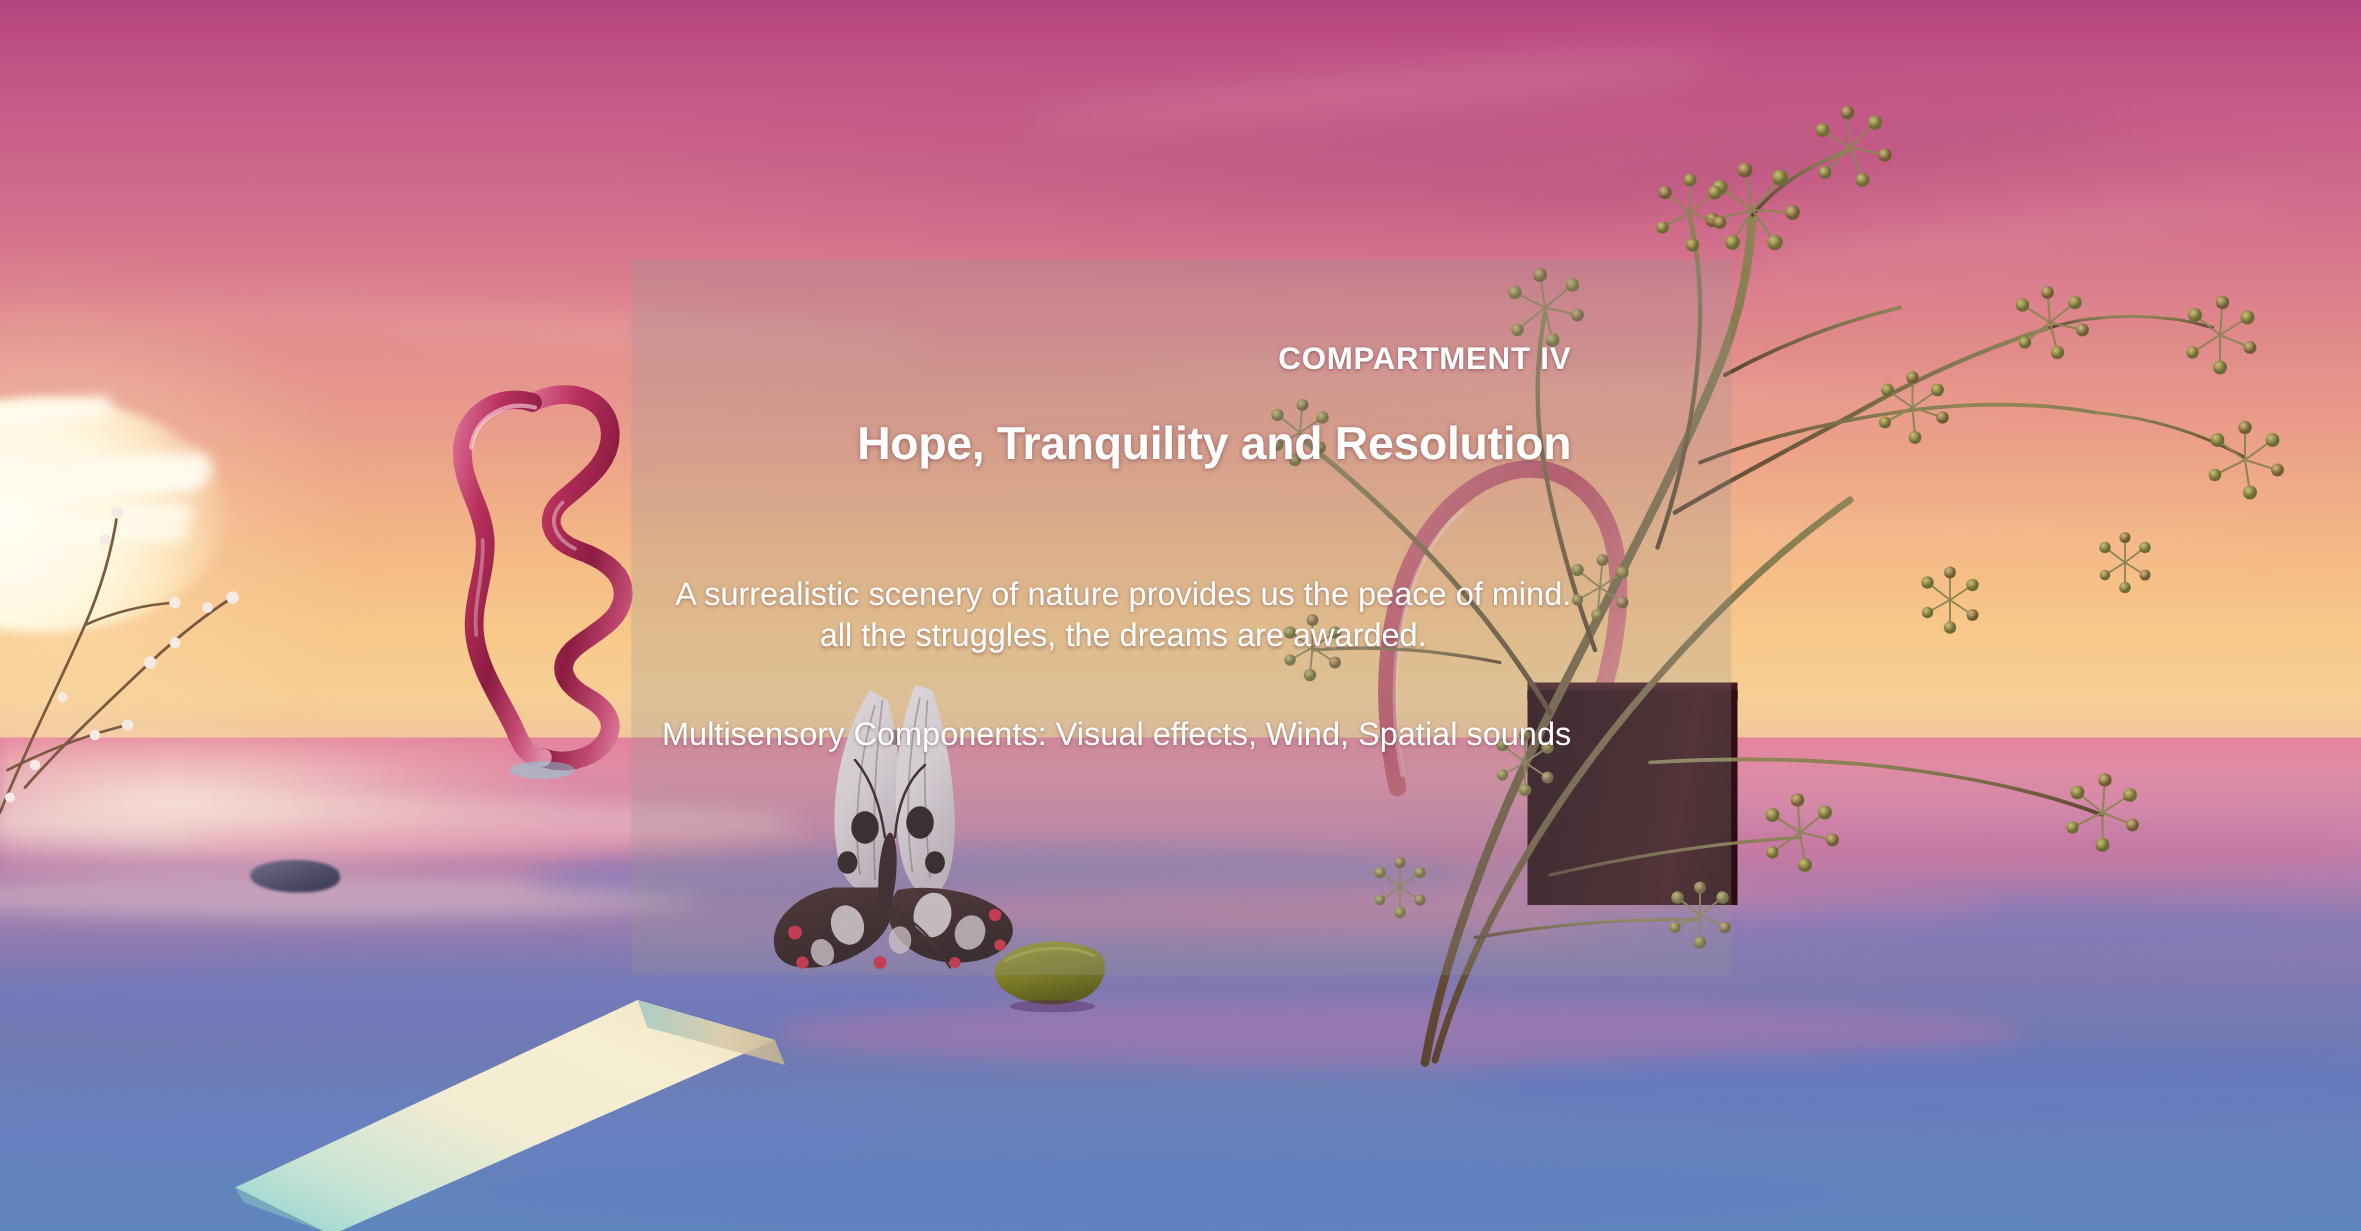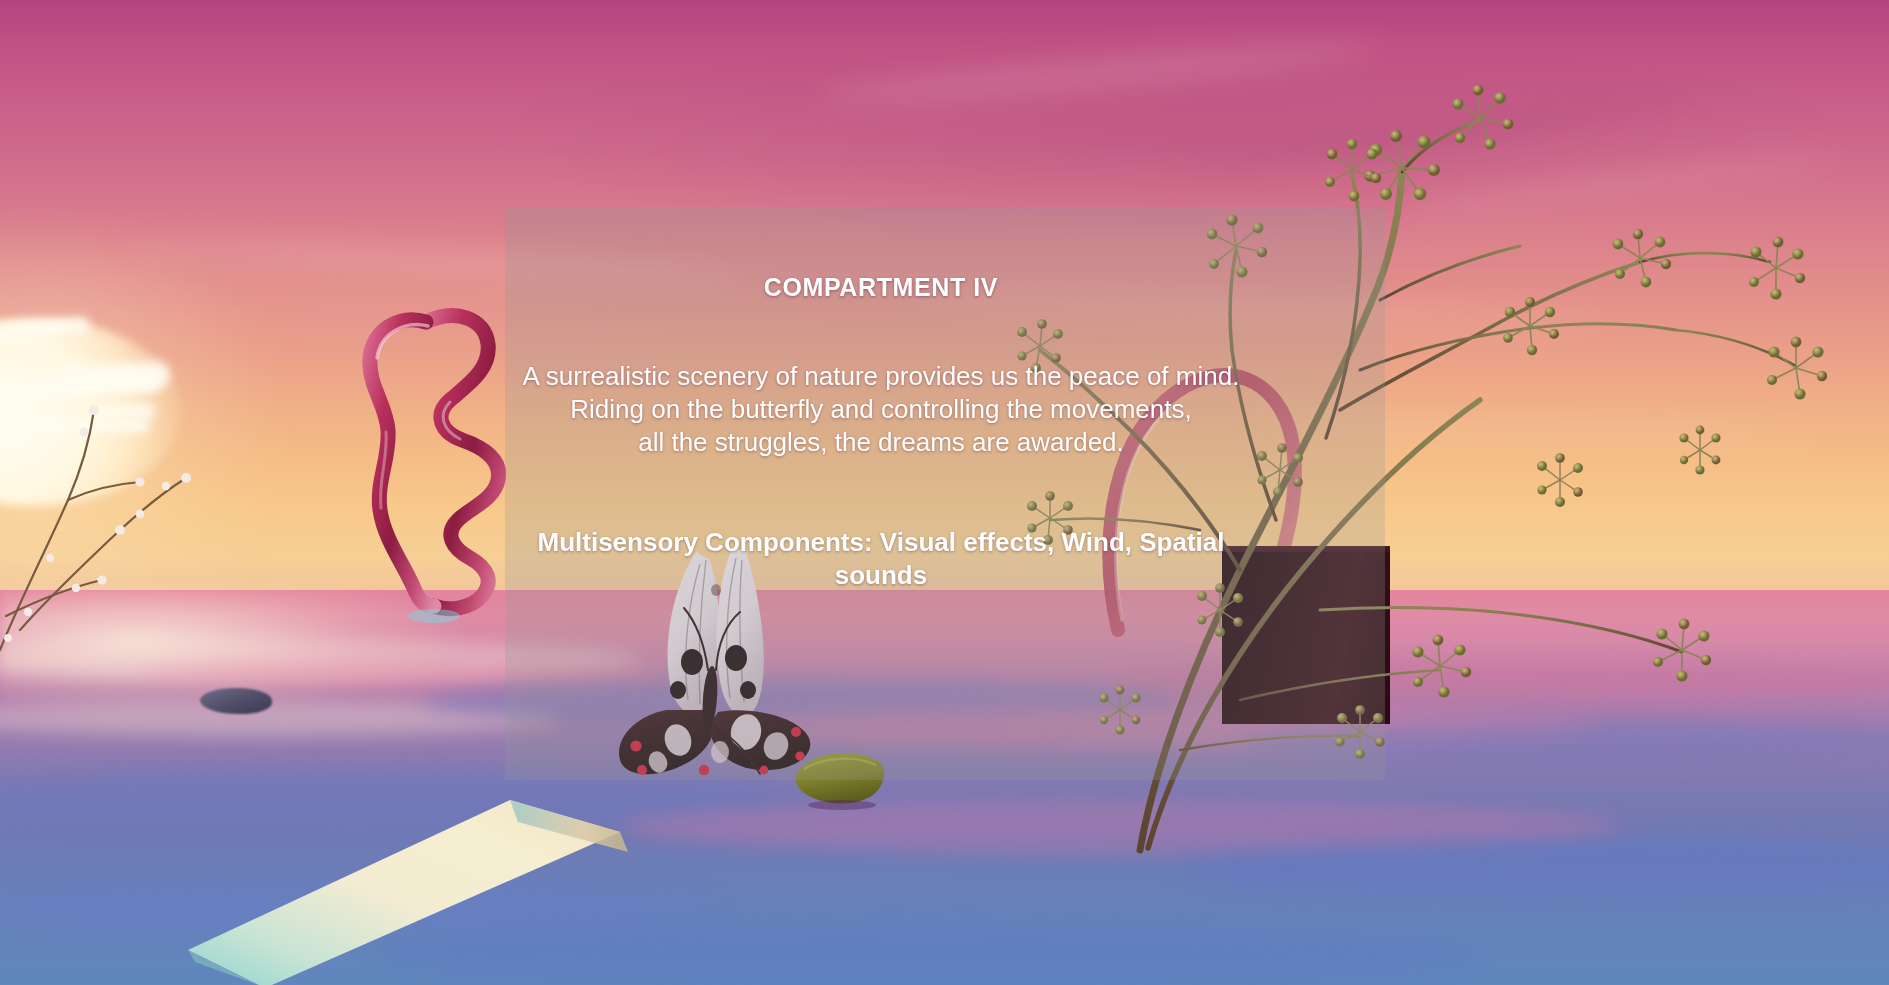--- a/index.html
+++ b/index.html
@@ -166,21 +166,21 @@
     background: rgba(150,150,150,0.26);
   }
 
   
   .text-block {
     position: absolute;
     left: 505px; top: 208px;
     width: 752px; height: 572px;
     display: flex;
     flex-direction: column;
-    align-items: center;
+    align-items: flex-end;
     color: #ffffff;
     text-align: center;
   }
   .eyebrow {
     margin-top: 66px;
     font-size: 25px;
     font-weight: bold;
     letter-spacing: 0.6px;
     line-height: 1.1;
     text-shadow: 0 1px 3px rgba(70,20,45,0.45);
@@ -195,23 +195,23 @@
   }
   .body-copy {
     margin-top: 58px;
     font-size: 26px;
     font-weight: normal;
     line-height: 1.27;
     text-shadow: 0 1px 3px rgba(70,20,45,0.40);
   }
   .body-copy .line { display: block; }
   .footnote {
-    margin-top: 41px;
+    margin-top: 20px;
     font-size: 26px;
-    font-weight: bold;
+    font-weight: normal;
     line-height: 1.27;
     text-shadow: 0 1px 3px rgba(70,20,45,0.40);
   }
 </style>
 </head>
 <body>
 
 <div id="stage">
 
   <div class="sky"></div>
@@ -756,23 +756,23 @@
       <path d="M 14 24 C 34 12, 66 10, 86 20" stroke="#b8b84a" stroke-width="2.4" fill="none" opacity="0.6"></path>
       <ellipse cx="52" cy="60" rx="34" ry="5" fill="rgba(80,30,90,0.40)"></ellipse>
     </svg>
   </div>
 
   <div class="overlay-panel"></div>
 
   <div class="text-block">
     <div class="eyebrow">COMPARTMENT IV</div>
 
+    <h1 class="headline">Hope, Tranquility and Resolution</h1>
 
     <p class="body-copy">
       <span class="line">A surrealistic scenery of nature provides us the peace of mind.</span>
-      <span class="line">Riding on the butterfly and controlling the movements,</span>
       <span class="line">all the struggles, the dreams are awarded.</span>
     </p>
 
     <p class="footnote">Multisensory Components: Visual effects, Wind, Spatial sounds</p>
   </div>
 
 </div>
 
 </body></html>

